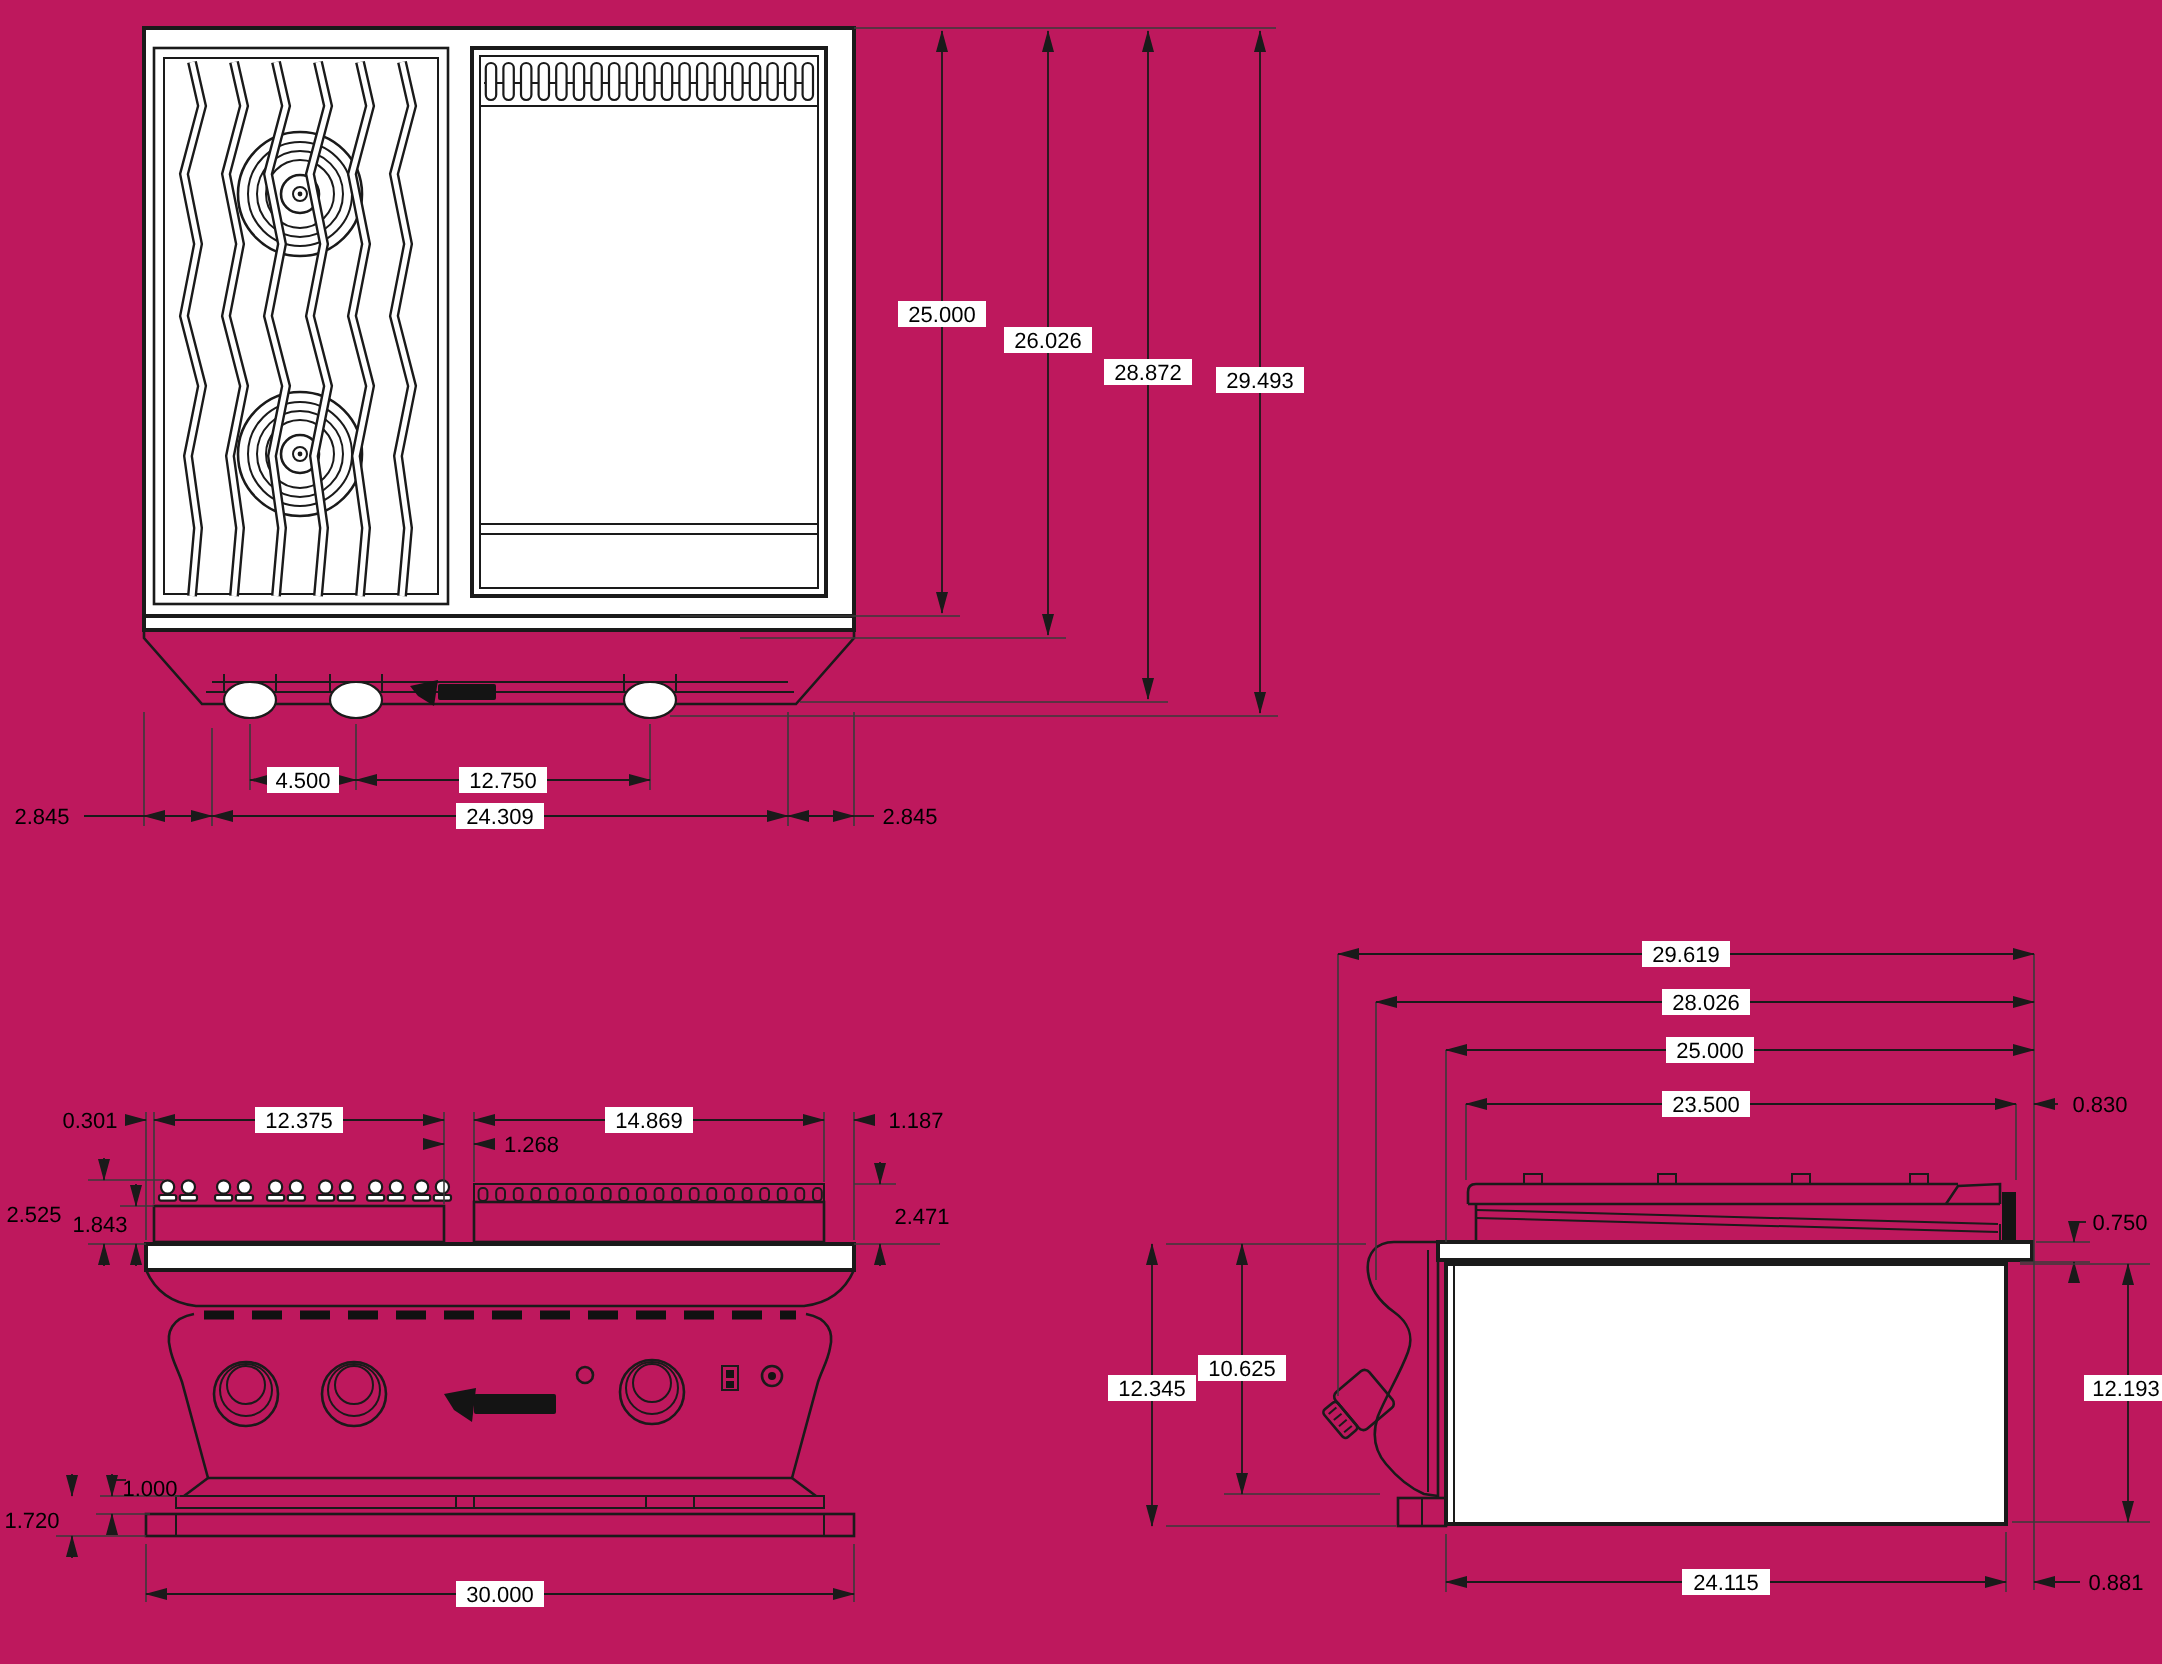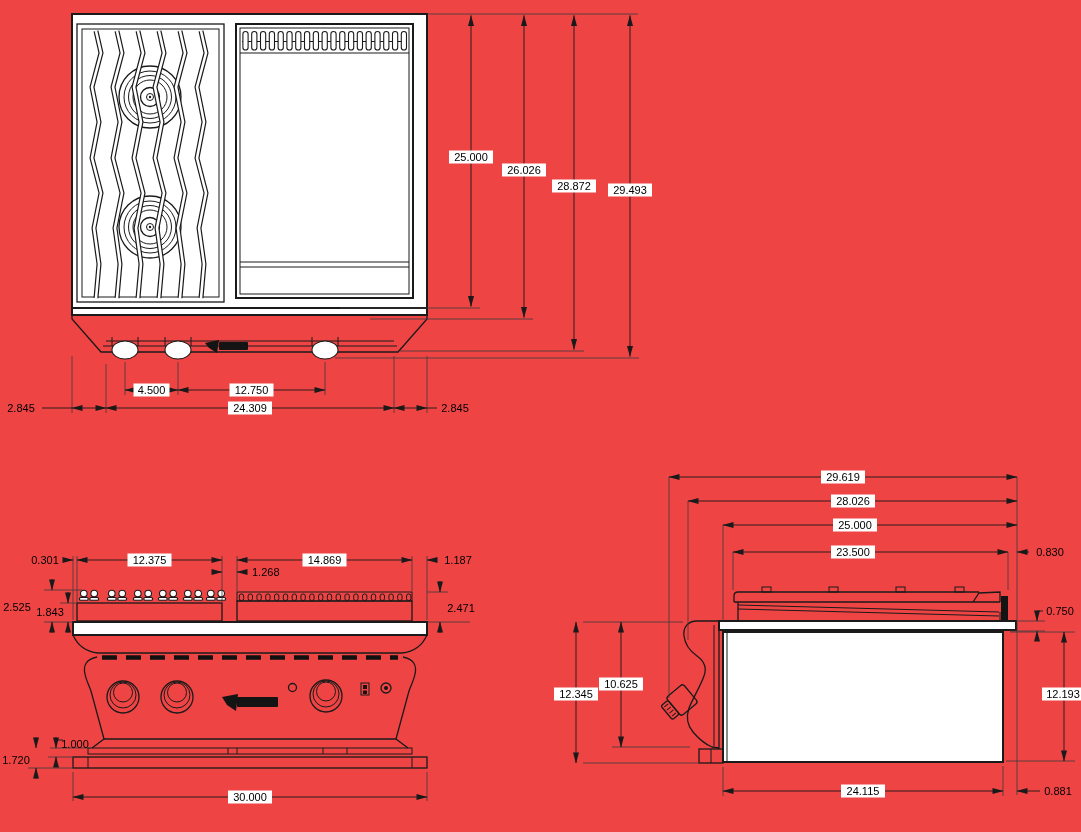--- a/index.html
+++ b/index.html
@@ -1,16 +1,16 @@
 <!DOCTYPE html>
 <html><head>
 <meta charset="utf-8">
 <style>
   html,body { margin:0; padding:0; background:#fff; }
-  .page { width:1081px; height:832px; position:relative; background:#ef4444; }
+  .page { width:1081px; height:832px; position:relative; background:#be185d; }
   svg { display:block; }
   .g  { fill:none; stroke:#1a1a1a; stroke-width:1.3; }
   .g1 { fill:none; stroke:#1a1a1a; stroke-width:1; }
   .g2 { fill:#fff; stroke:#1a1a1a; stroke-width:2; }
   .gw { fill:#fff; stroke:#1a1a1a; stroke-width:1.1; }
   .bar-b { fill:none; stroke:#1a1a1a; stroke-width:5; }
   .bar-w { fill:none; stroke:#ffffff; stroke-width:2.6; }
   .x  { stroke:#3a3a3a; stroke-width:0.8; fill:none; }
   .d  { stroke:#1a1a1a; stroke-width:0.9; fill:none; }
   .da { marker-start:url(#arr); marker-end:url(#arr); }

